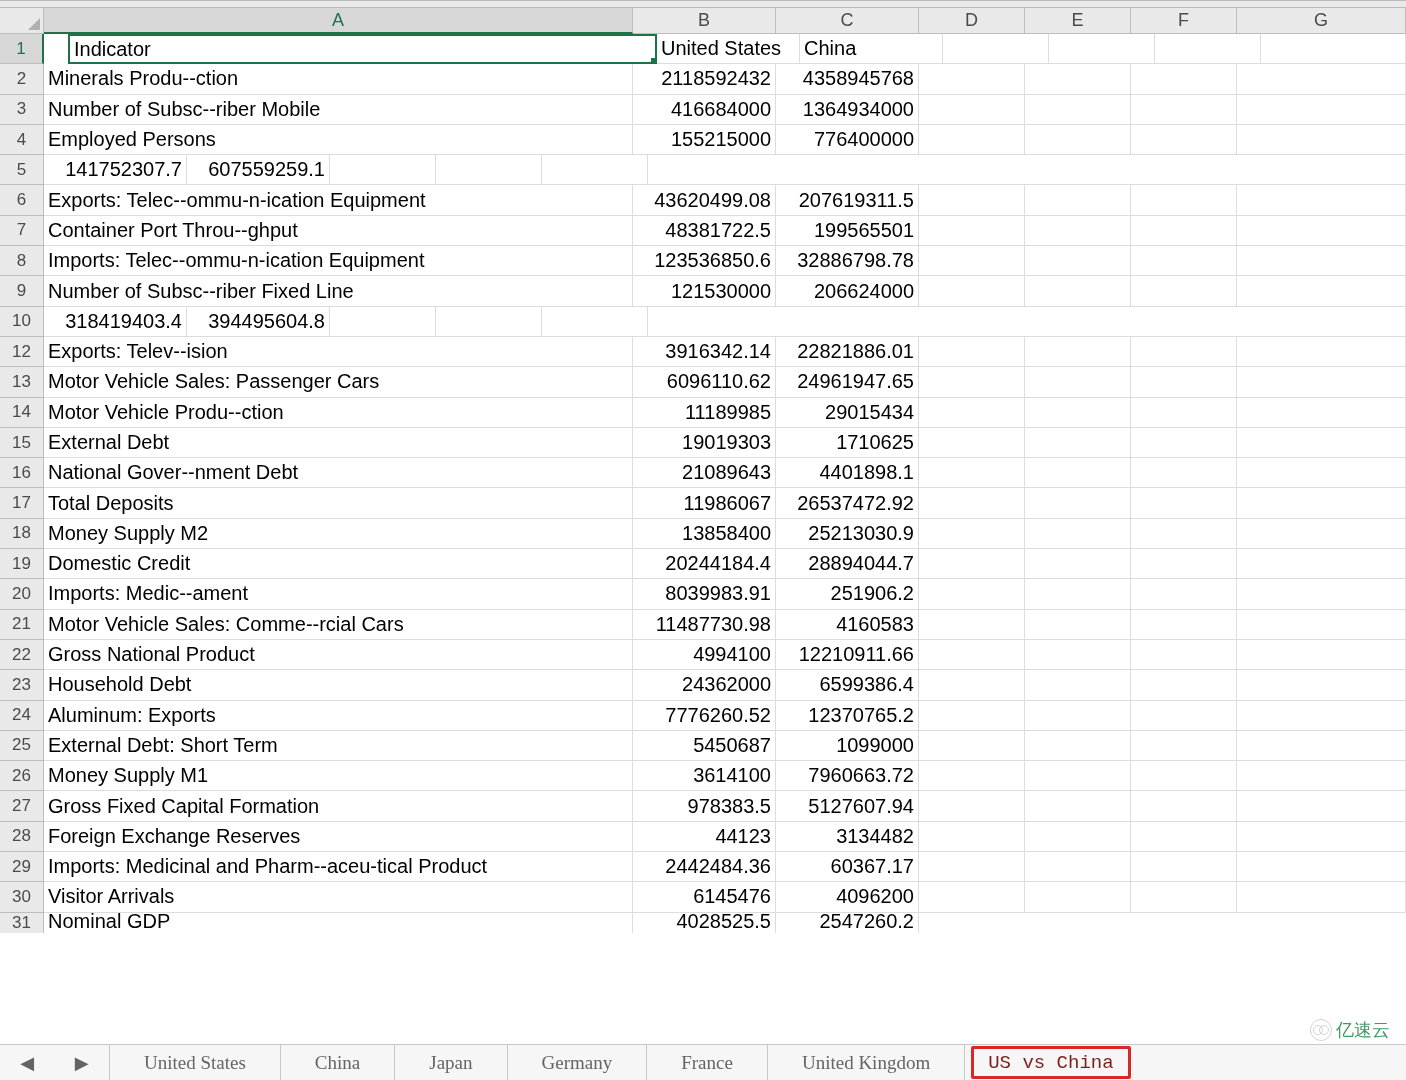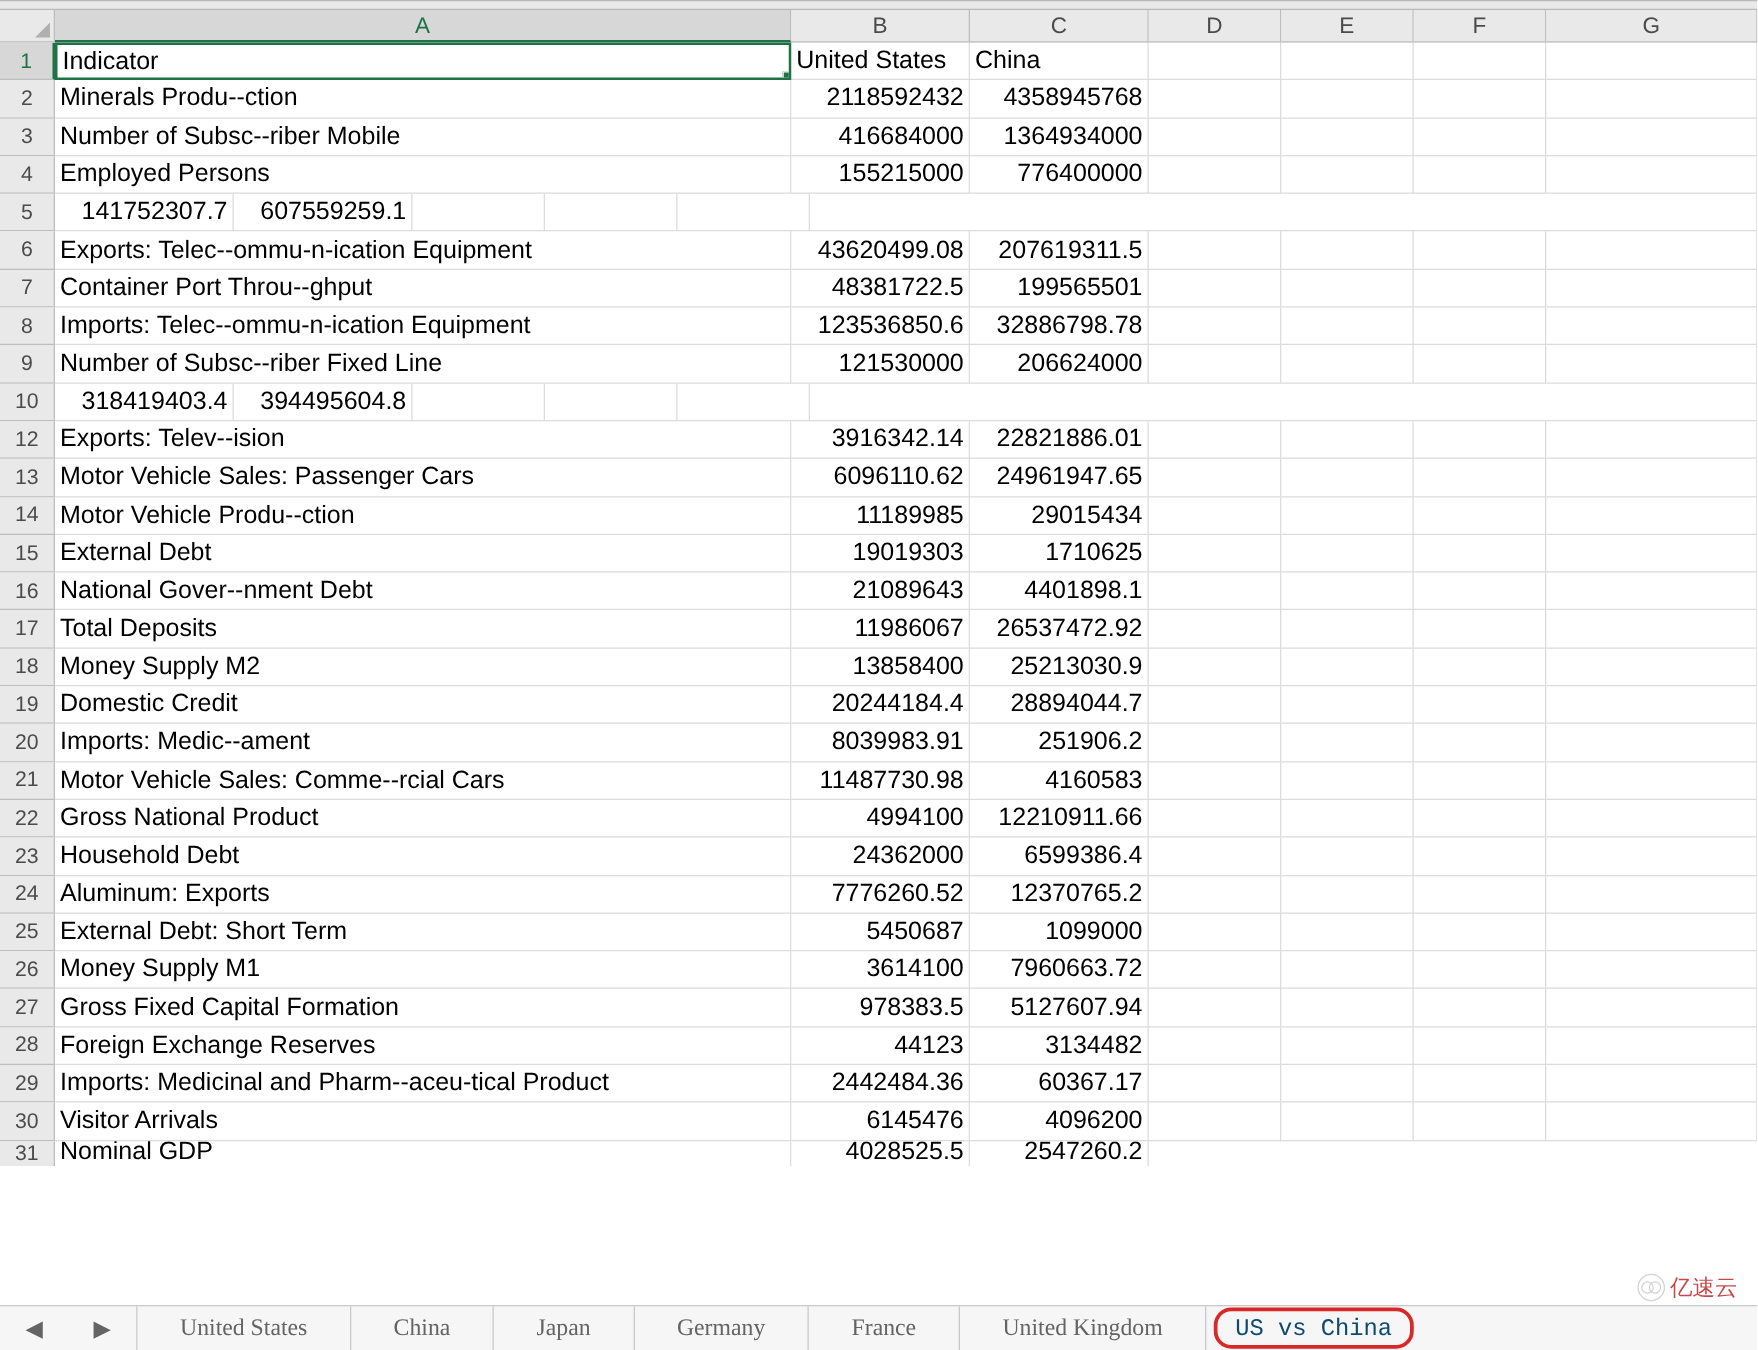--- a/index.html
+++ b/index.html
@@ -102,20 +102,21 @@
   }
   .cell.num { justify-content: flex-end; }
   .c-A { width: 589px; }
   .c-B { width: 143px; }
   .c-C { width: 143px; }
   .c-D, .c-E, .c-F { width: 106px; }
   .c-G { flex:1; }
   .active-cell {
     border: 2px solid #1f7246 !important;
     position: relative;
+    margin-left: 24px;
   }
   .active-cell::after {
     content:"";
     position:absolute;
     right:-3px; bottom:-3px;
     width:6px; height:6px;
     background:#1f7246;
     border:1px solid #fff;
   }
   .row.last .cell { border-bottom:none; }
@@ -145,32 +146,32 @@
   .tab {
     padding: 0 34px;
     display:flex; align-items:center; justify-content:center;
     border-right: 1px solid #c8c8c8;
     color:#646464;
     font-size: 19px;
     font-family: Georgia, "Times New Roman", serif;
     white-space:nowrap;
   }
   .tab.active {
-    color:#0c4a6e;
+    color:#7f1d1d;
     border: 3px solid #d82828;
-    border-radius: 14px;
+    border-radius: 2px;
     font-family: Courier, monospace;
     padding: 0 14px;
     margin:1px 6px;
   }
   .tabbar-end { flex:1; }
   .watermark {
     position:absolute;
     right:16px; bottom:38px;
-    color:#b91c1c;
+    color:#15803d;
     font-size:18px;
     font-family: "Songti SC","SimSun", serif;
     display:flex;
     align-items:center;
     gap:4px;
     opacity:0.8;
   }
   .watermark .wmicon {
     width:22px;height:22px;
     border:1.6px solid #c8c8c8;

